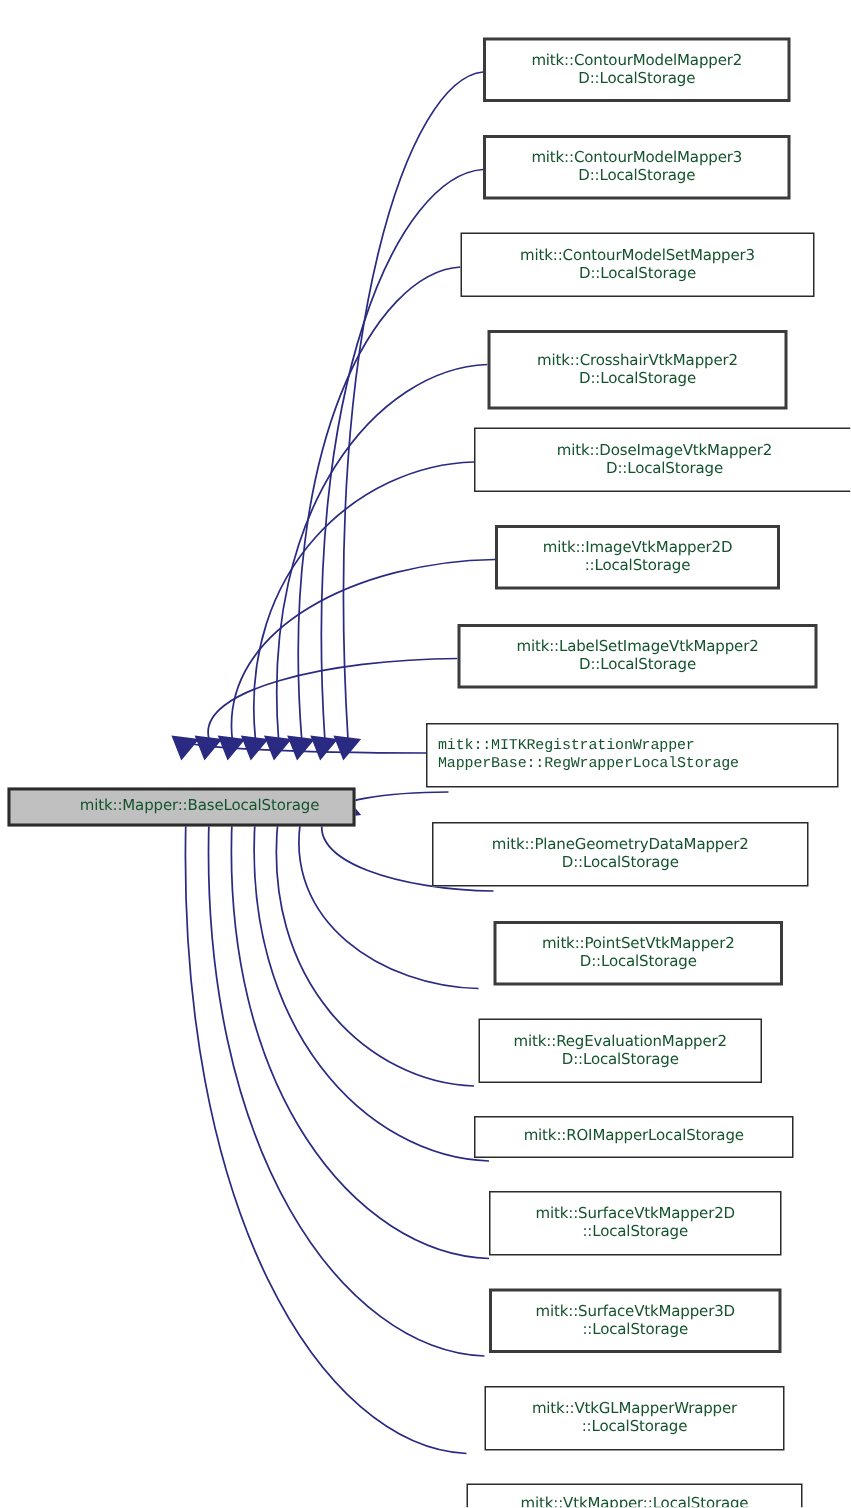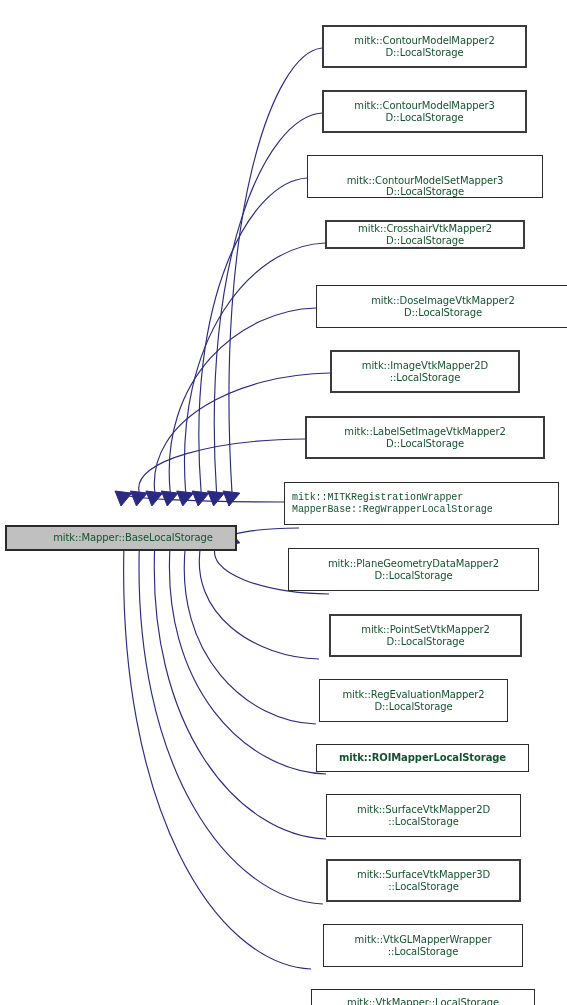--- a/index.html
+++ b/index.html
@@ -96,39 +96,39 @@
       <path d="M 139.42857142857144 543 C 131.7857142857143 766.8199999999999, 228.8857142857143 900.39, 323 904" fill="none" stroke="#2a2a82" stroke-width="1.15"></path>
       <path d="M 136.42857142857144 530 L 130.48857142857145 545 L 147.22857142857146 542.9 Z" fill="#2a2a82" stroke="#2a2a82" stroke-width="1"></path>
       <path d="M 124 543 C 116.69999999999999 807.12, 215.24 964.74, 311 969" fill="none" stroke="#2a2a82" stroke-width="1.15"></path>
       <path d="M 121 530 L 115.06 545 L 131.8 542.9 Z" fill="#2a2a82" stroke="#2a2a82" stroke-width="1"></path>
     </svg>
 <div class="node root" style="left: 5px; top: 505px; width: 232px; height: 26px;"><span class="node-label">mitk::Mapper::BaseLocalStorage</span></div>
     <div class="node thick" style="left: 322px; top: 5px; width: 205px; height: 43px;"><span class="node-label">mitk::ContourModelMapper2
 D::LocalStorage</span></div>
     <div class="node thick" style="left: 322px; top: 70px; width: 205px; height: 43px;"><span class="node-label">mitk::ContourModelMapper3
 D::LocalStorage</span></div>
-    <div class="node" style="left: 307px; top: 135px; width: 236px; height: 43px; align-items: flex-end;"><span class="node-label">mitk::ContourModelSetMapper3
+    <div class="node" style="left: 307px; top: 135px; width: 236px; height: 43px;"><span class="node-label">mitk::ContourModelSetMapper3
 D::LocalStorage</span></div>
-    <div class="node thick" style="left: 325px; top: 200px; width: 200px; height: 29px;"><span class="node-label">mitk::CrosshairVtkMapper2
+    <div class="node thick" style="left: 325px; top: 200px; width: 200px; height: 53px;"><span class="node-label">mitk::CrosshairVtkMapper2
 D::LocalStorage</span></div>
     <div class="node" style="left: 316px; top: 265px; width: 254px; height: 43px;"><span class="node-label">mitk::DoseImageVtkMapper2
 D::LocalStorage</span></div>
     <div class="node thick" style="left: 330px; top: 330px; width: 190px; height: 43px;"><span class="node-label">mitk::ImageVtkMapper2D
 ::LocalStorage</span></div>
     <div class="node thick" style="left: 305px; top: 396px; width: 240px; height: 43px;"><span class="node-label">mitk::LabelSetImageVtkMapper2
 D::LocalStorage</span></div>
     <div class="node leftalign" style="left: 284px; top: 462px; width: 275px; height: 43px; font-family: Liberation Mono, monospace;"><span class="node-label">mitk::MITKRegistrationWrapper
 MapperBase::RegWrapperLocalStorage</span></div>
     <div class="node" style="left: 288px; top: 528px; width: 251px; height: 43px;"><span class="node-label">mitk::PlaneGeometryDataMapper2
 D::LocalStorage</span></div>
     <div class="node thick" style="left: 329px; top: 594px; width: 193px; height: 43px;"><span class="node-label">mitk::PointSetVtkMapper2
 D::LocalStorage</span></div>
     <div class="node" style="left: 319px; top: 659px; width: 189px; height: 43px;"><span class="node-label">mitk::RegEvaluationMapper2
 D::LocalStorage</span></div>
-    <div class="node" style="left: 316px; top: 724px; width: 213px; height: 28px; font-weight: bold;"><span class="node-label">mitk::ROIMapperLocalStorage</span></div>
+    <div class="node" style="left: 316px; top: 724px; width: 213px; height: 28px;"><span class="node-label">mitk::ROIMapperLocalStorage</span></div>
     <div class="node" style="left: 326px; top: 774px; width: 195px; height: 43px;"><span class="node-label">mitk::SurfaceVtkMapper2D
 ::LocalStorage</span></div>
     <div class="node thick" style="left: 326px; top: 839px; width: 195px; height: 43px; text-align: center;"><span class="node-label">mitk::SurfaceVtkMapper3D
 ::LocalStorage</span></div>
     <div class="node" style="left: 323px; top: 904px; width: 200px; height: 43px;"><span class="node-label">mitk::VtkGLMapperWrapper
 ::LocalStorage</span></div>
     <div class="node" style="left: 311px; top: 969px; width: 224px; height: 28px;"><span class="node-label">mitk::VtkMapper::LocalStorage</span></div>
   </div>
 
 </body></html>

